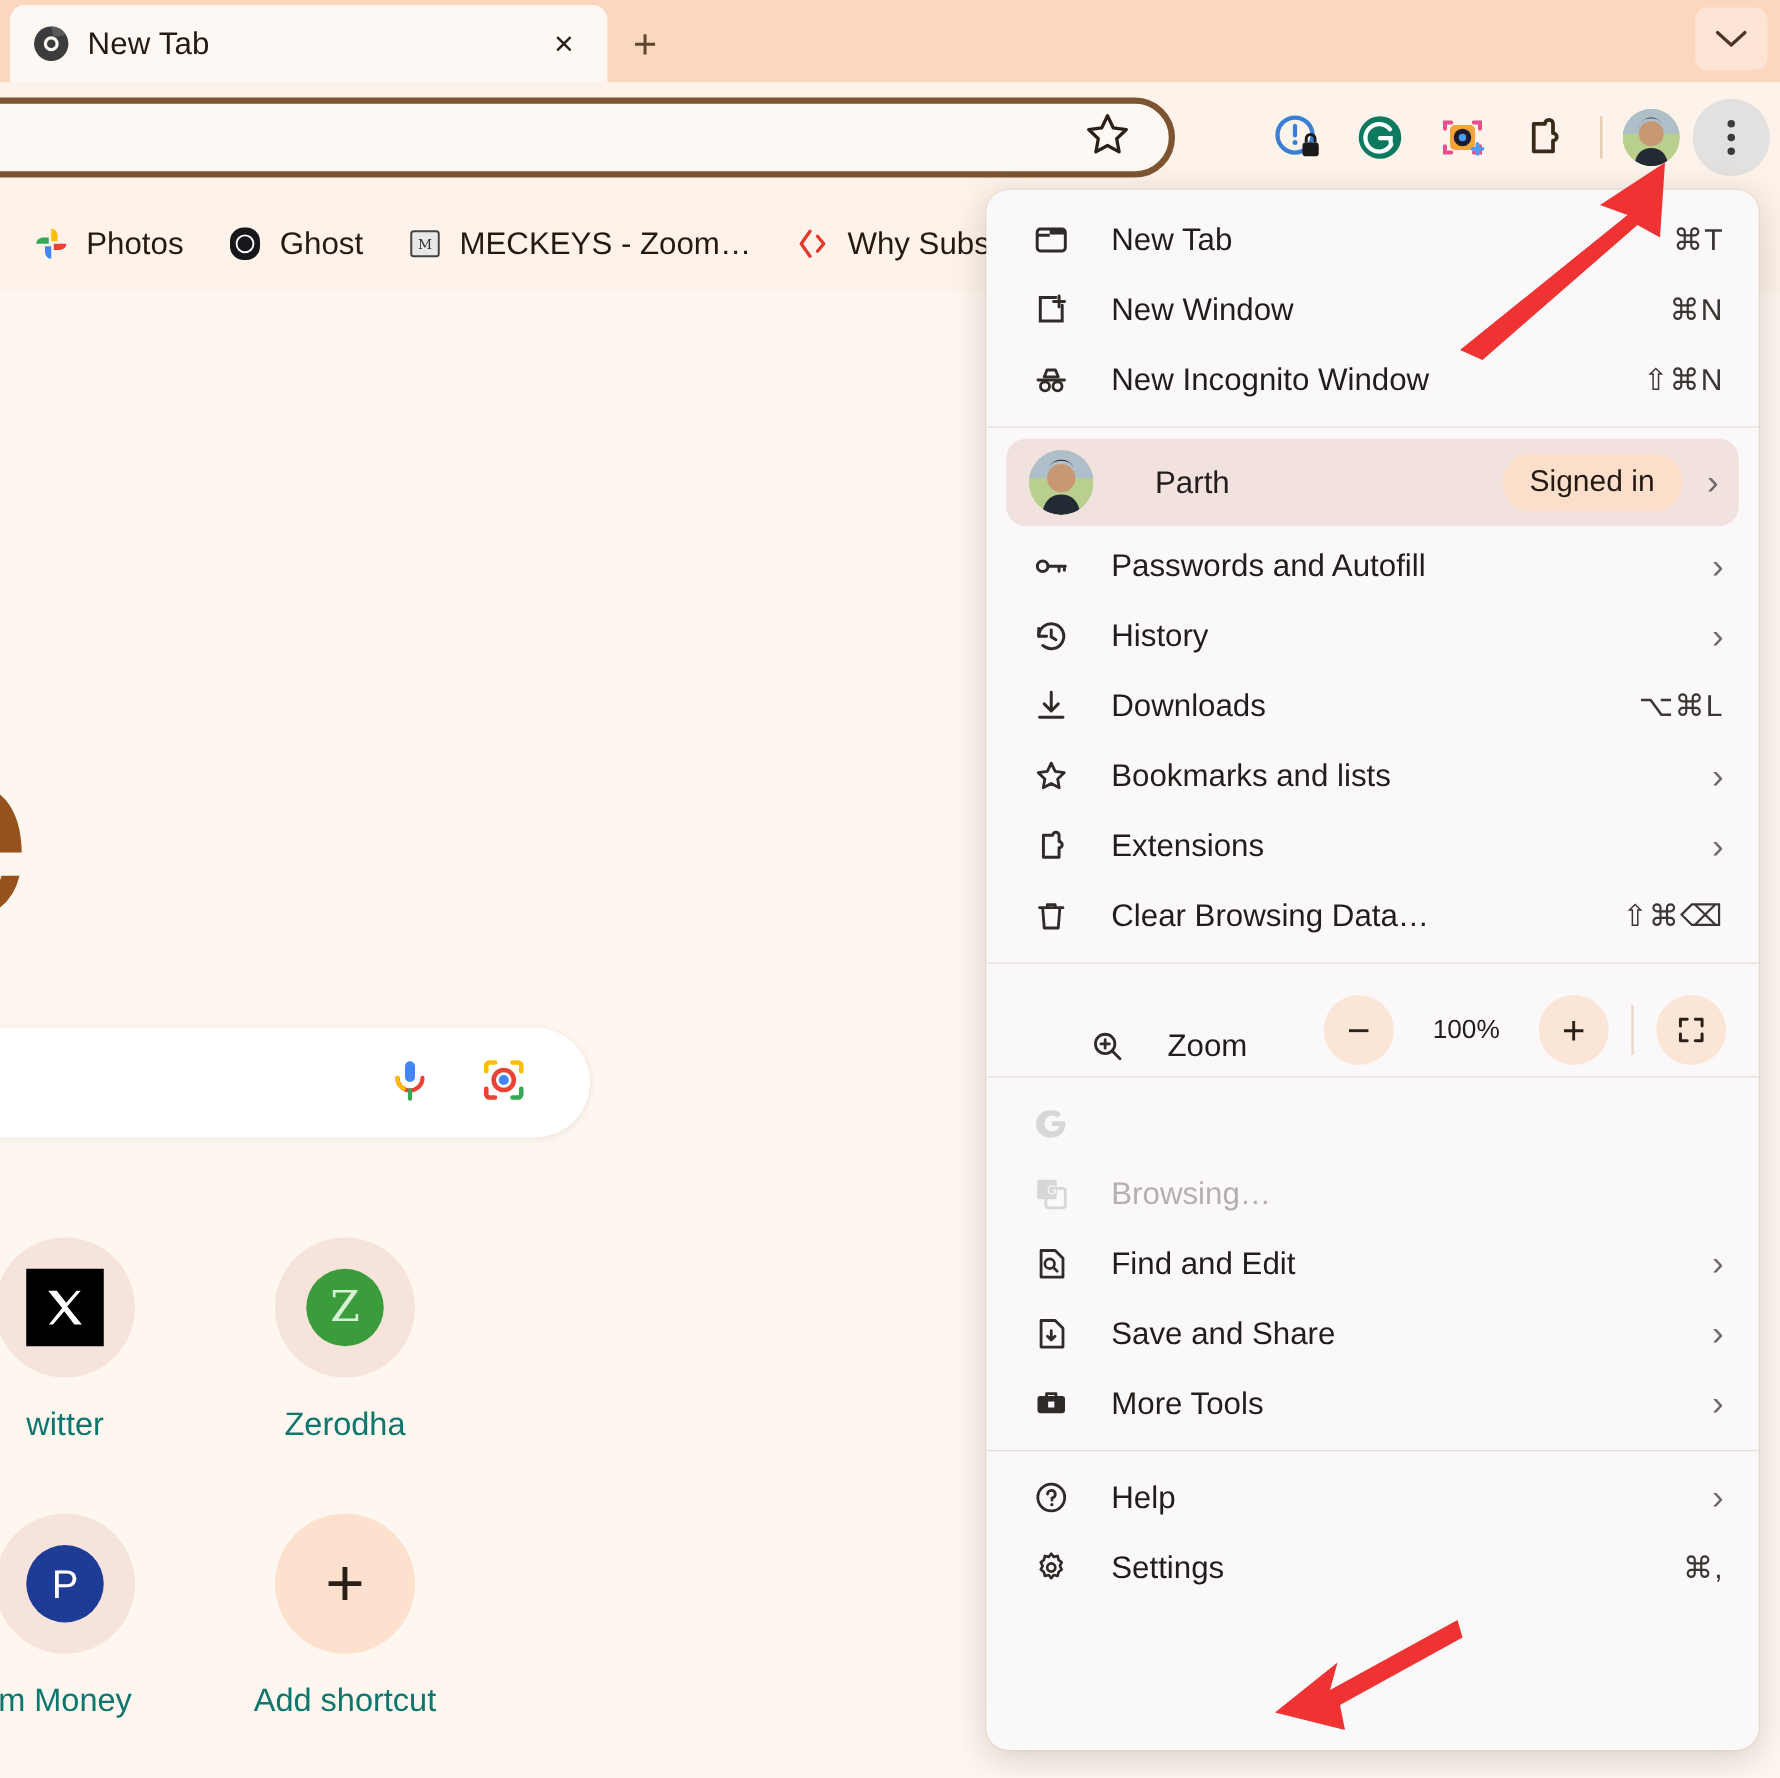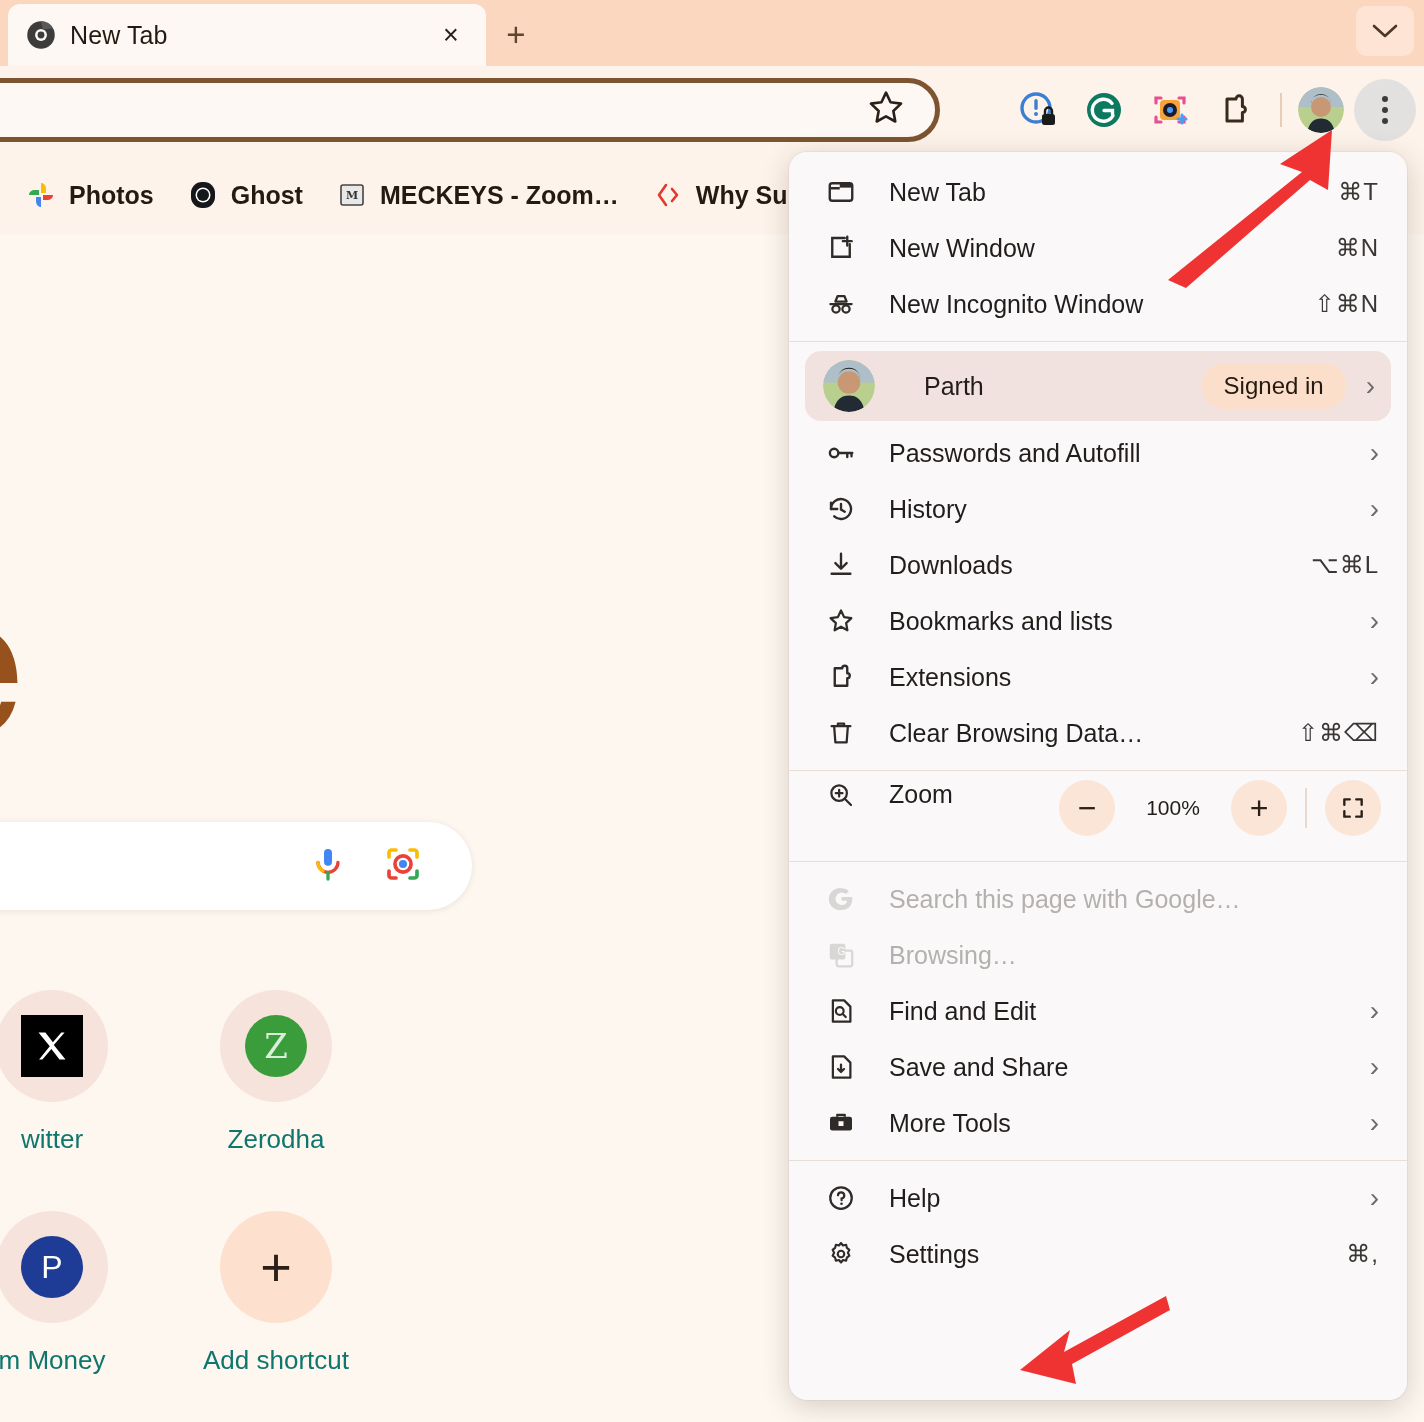--- a/index.html
+++ b/index.html
@@ -72,21 +72,21 @@
 
   
   .bookmarkbar {
     position: absolute; left: 0; top: 156px; width: 1424px; height: 78px;
     background: #fdf3ea;
     display: flex; align-items: center; padding-left: 16px; gap: 14px;
     overflow: hidden;
   }
   .bm {
     display: flex; align-items: center; gap: 13px; padding: 7px 10px;
-    border-radius: 8px; white-space: nowrap; font-weight: bold;
+    border-radius: 8px; white-space: nowrap;
   }
   .bm-label { font-size: 25px; color: #241a12; }
   .bm-ico { width: 30px; height: 30px; flex: 0 0 30px; display:flex; align-items:center; justify-content:center;}
 
   
   .ntp {
     position: absolute; left: 0; top: 234px; width: 1424px; height: 1188px;
     background: #fdf7f0;
   }
   .goog-logo {
@@ -158,21 +158,21 @@
     background: #f1e2df; display: flex; align-items: center; padding: 0 16px 0 18px;
   }
   .profile-av { width: 52px; height: 52px; border-radius: 50%; overflow: hidden; flex:0 0 52px;}
   .profile-name { margin-left: 49px; font-size: 25px; color: #211d1b; }
   .profile-pill {
     margin-left: auto; background: #fcdfcb; color: #241a12;
     font-size: 24px; border-radius: 22px; padding: 9px 22px; white-space: nowrap;
   }
   .profile-chev { margin-left: 20px; color: #6e6a67; font-size: 28px; line-height: 1; }
 
-  .zoom-row { height: 72px; display: flex; align-items: flex-start; padding: 0 26px 0 34px; }
+  .zoom-row { height: 72px; display: flex; align-items: flex-end; padding: 0 26px 0 34px; margin-left: 45px; }
   .zoom-ctl { margin-left: auto; display: flex; align-items: center; gap: 10px; }
   .zbtn {
     width: 56px; height: 56px; border-radius: 50%; background: #fbe5d7;
     display: flex; align-items: center; justify-content: center;
     font-size: 32px; color: #2b2018; line-height: 1; font-weight: 300;
   }
   .zval { font-size: 21px; color: #211d1b; min-width: 96px; text-align: center; }
   .zsep { width: 2px; height: 40px; background: #ead9cc; margin: 0 8px; }
 
   
@@ -518,21 +518,20 @@
 
     <div class="menu-sep"></div>
 
 
     <div class="mi disabled">
       <span class="mi-ico">
         <svg width="30" height="30" viewBox="0 0 24 24">
             <path d="M21 12.2c0 5-3.4 8.6-8.6 8.6A8.8 8.8 0 1 1 12.4 3.4c2.4 0 4.4.9 5.9 2.3l-2.4 2.3a5 5 0 1 0-3.5 8.8 4.4 4.4 0 0 0 4.6-3.4h-4.6v-3H21z" fill="#9e9a97"></path>
           </svg>
       </span>
-      <span class="mi-label">Search this page with Google…</span>
     </div>
 
     <div class="mi disabled">
       <span class="mi-ico">
         <svg width="30" height="30" viewBox="0 0 24 24">
             <rect x="3" y="3" width="12.5" height="12.5" rx="1.6" fill="#9e9a97"></rect>
             <rect x="8.5" y="8.5" width="12.5" height="12.5" rx="1.6" fill="none" stroke="#9e9a97" stroke-width="1.8"></rect>
             <text x="9.2" y="12" font-size="8" fill="#fff" font-family="Liberation Sans, sans-serif">G</text>
           </svg>
       </span>

